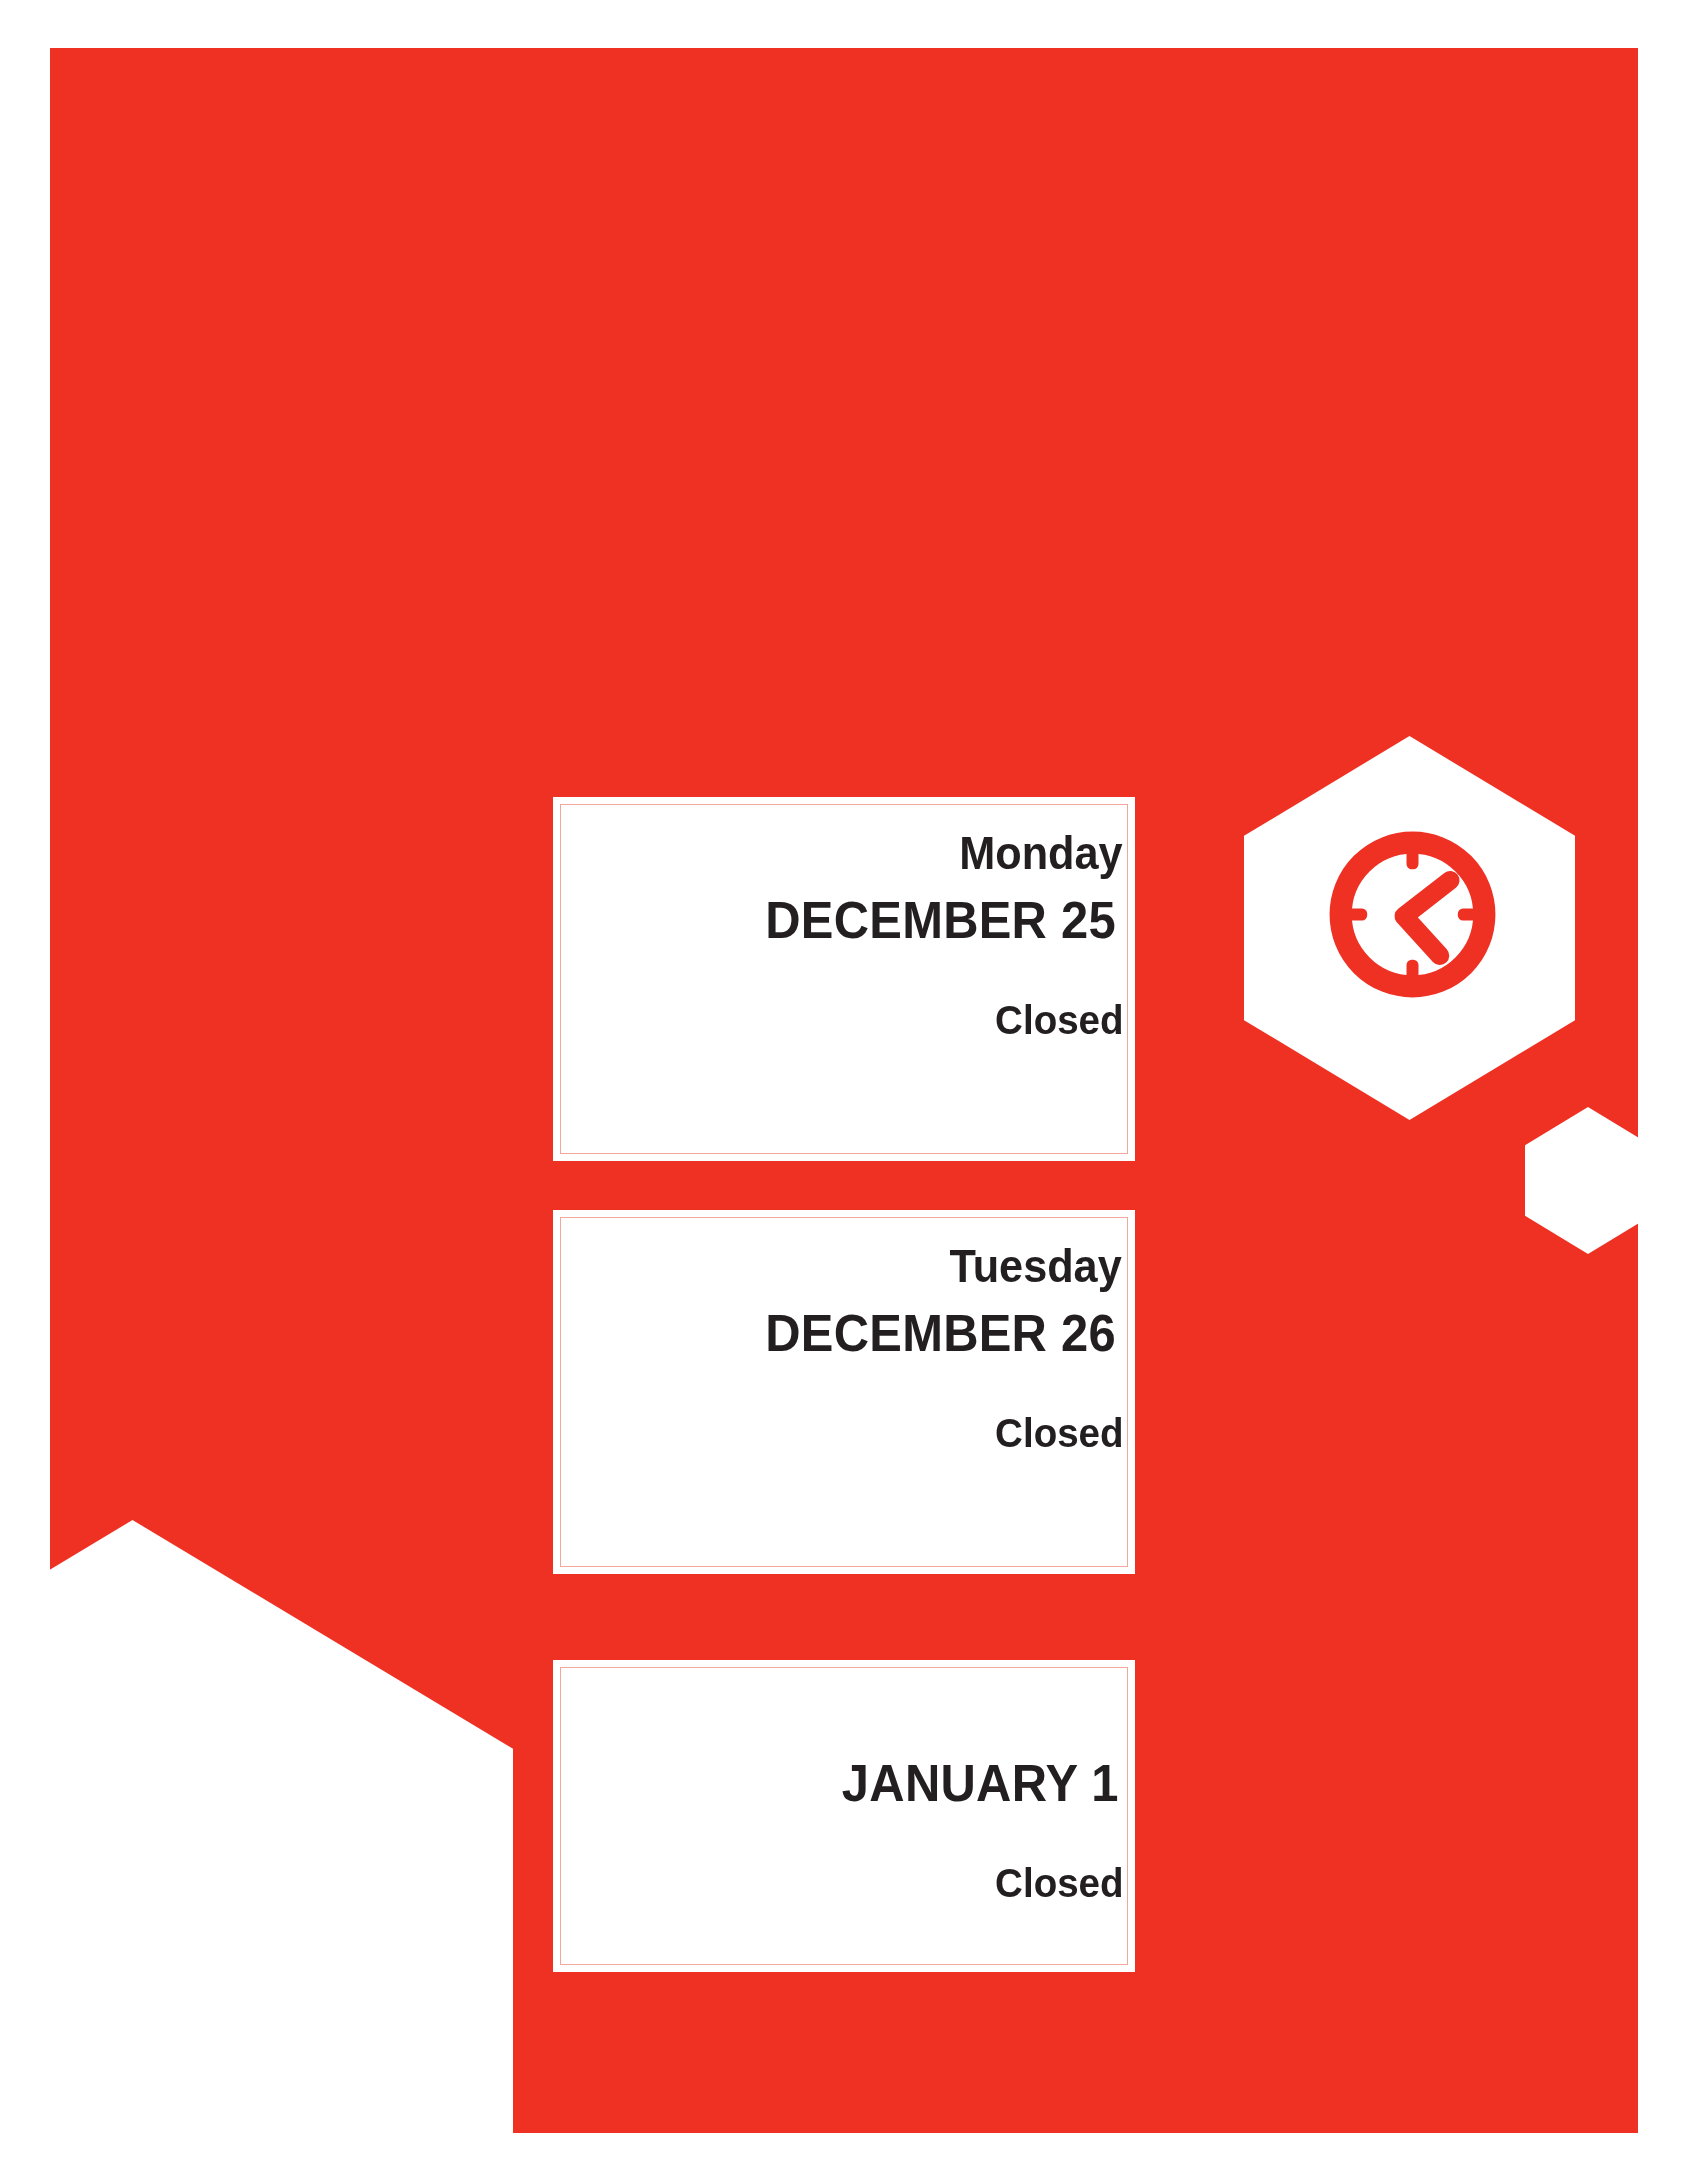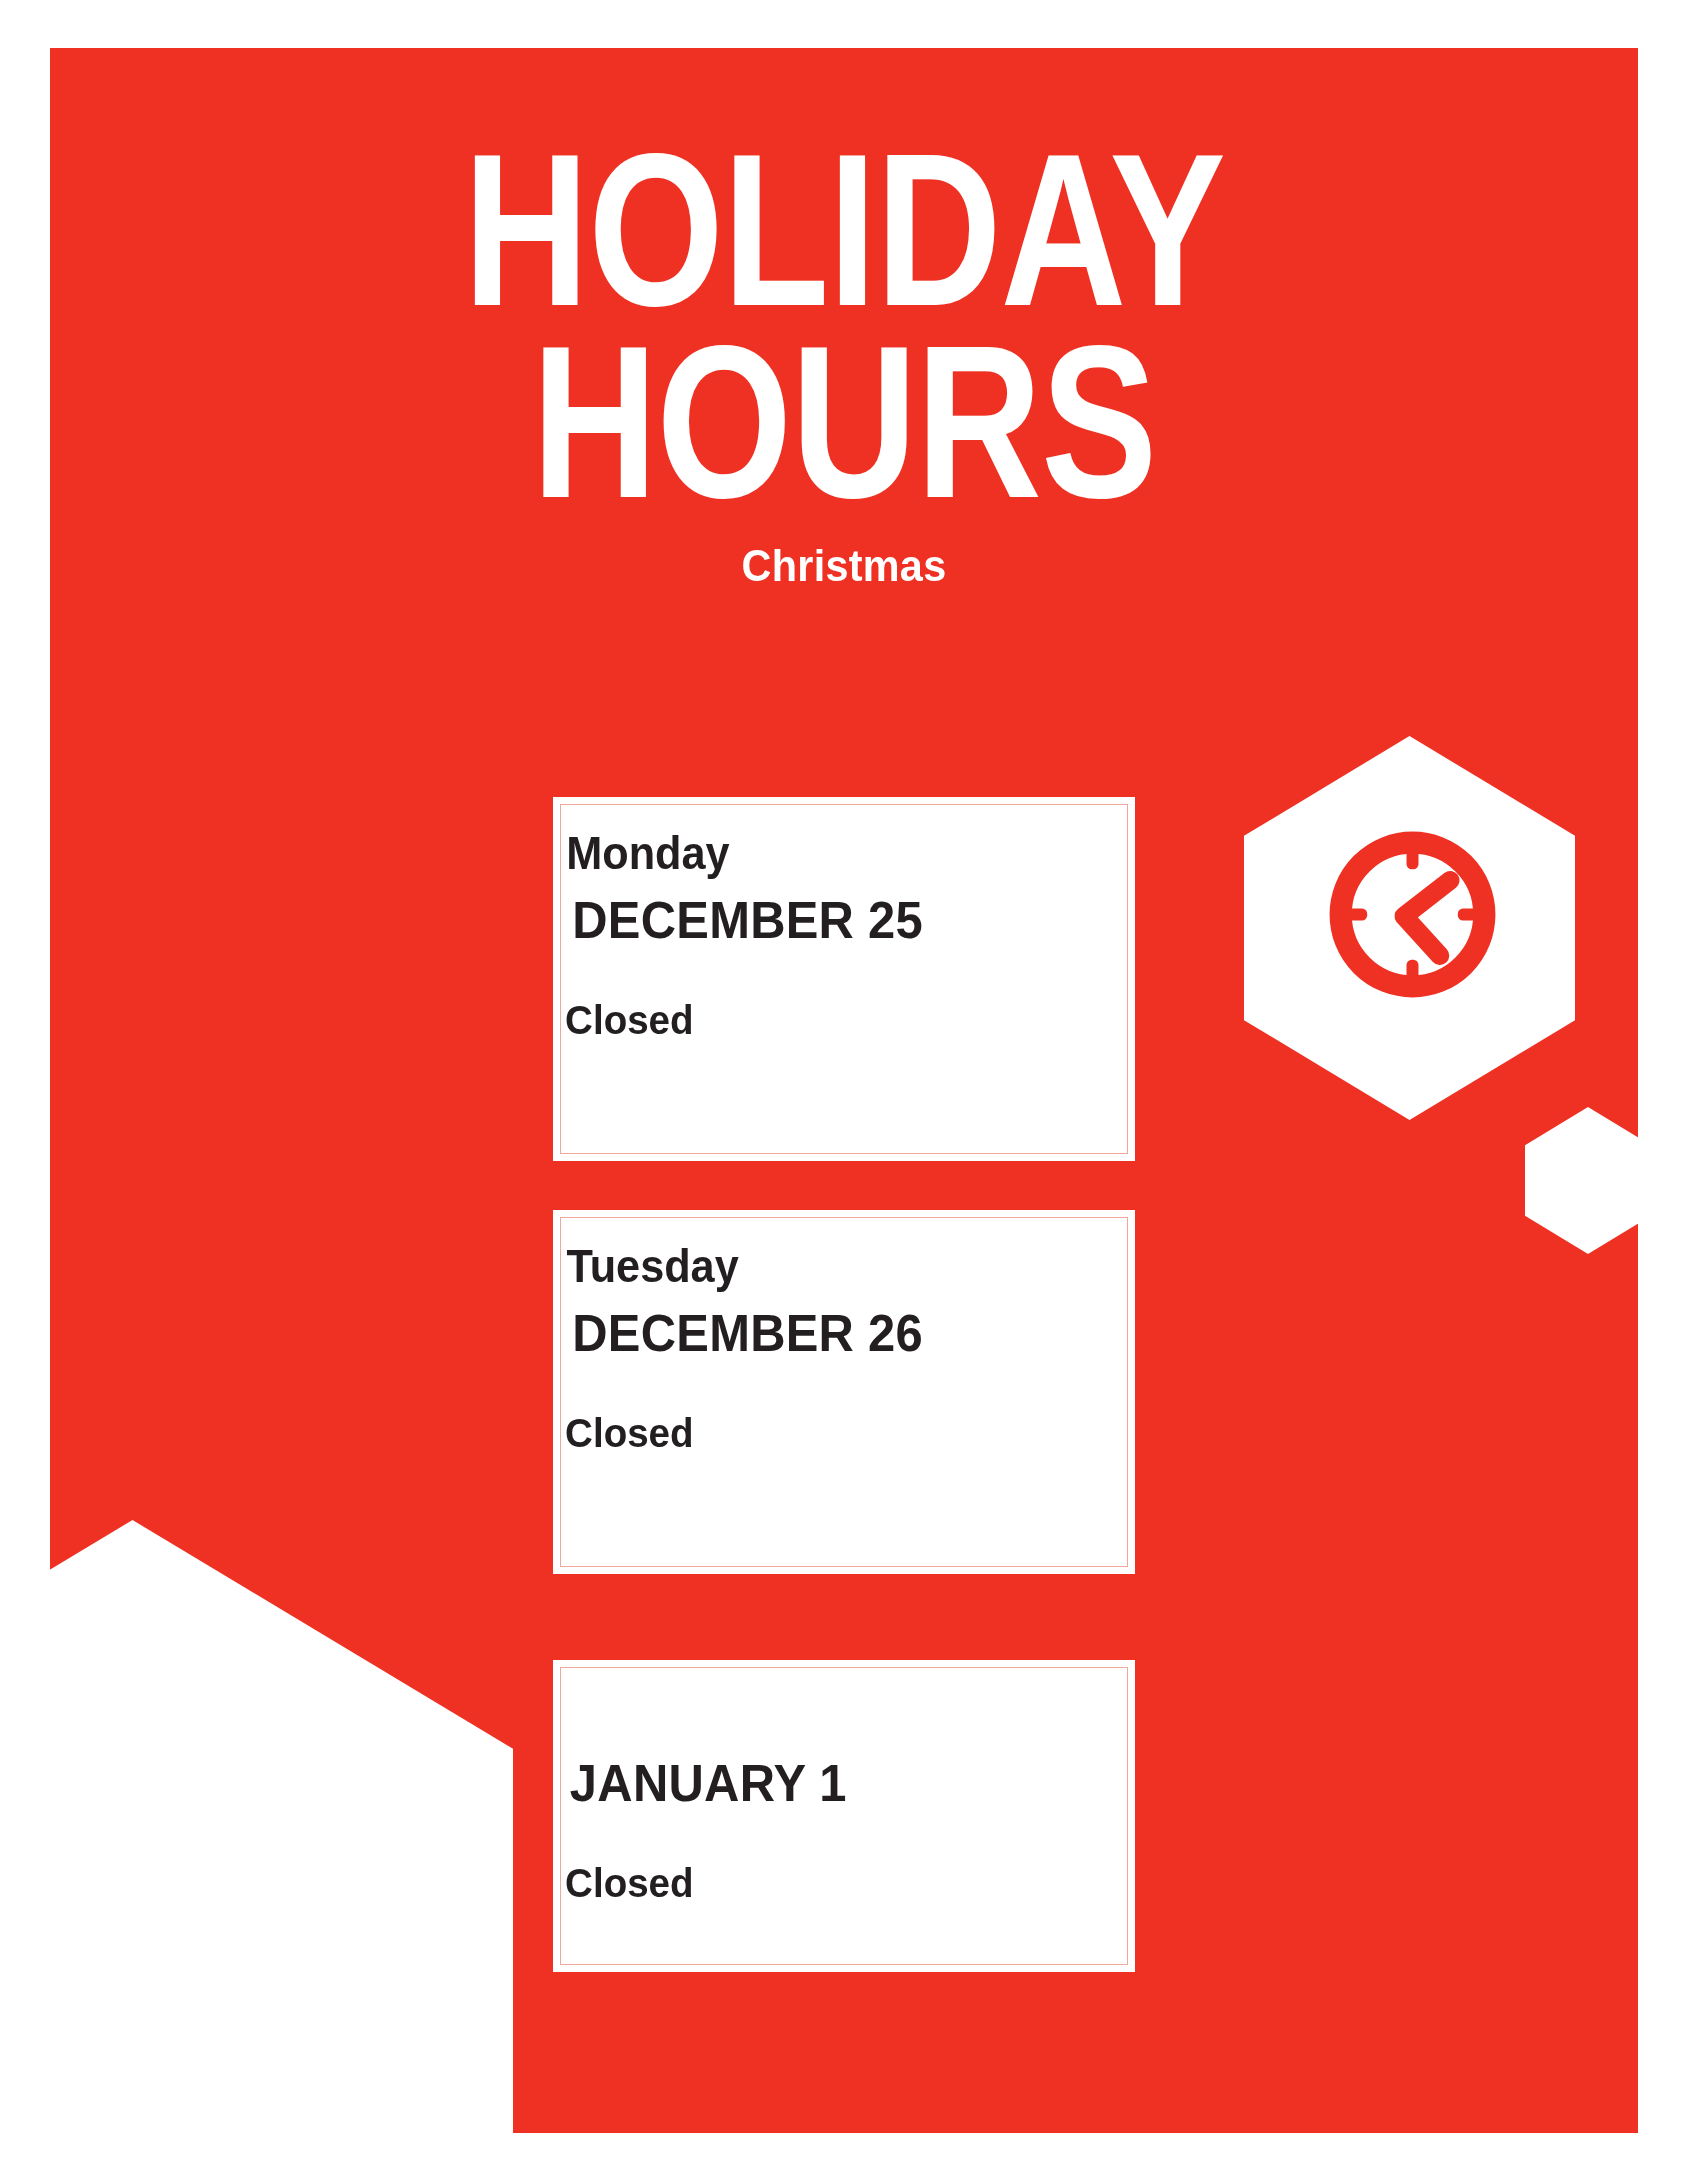--- a/index.html
+++ b/index.html
@@ -68,21 +68,21 @@
     box-sizing: border-box;
     padding: 6.6px;
   }
   .card-inner {
     border: 1.3px solid #F2A79C;
     width: 100%;
     height: 100%;
     box-sizing: border-box;
     display: flex;
     flex-direction: column;
-    align-items: flex-start;
+    align-items: flex-end;
     justify-content: flex-start;
   }
   #card-0 { top: 749px;  height: 364px; }
   #card-1 { top: 1162px;  height: 364px; }
   #card-2 { top: 1612px;  height: 312px; }
 
   .card-weekday {
     color: #231F20;
     font-family: "Liberation Sans Narrow", "Liberation Sans", sans-serif;
     font-weight: 700;
@@ -147,25 +147,20 @@
     width: 761px;
     height: 880px;
     clip-path: polygon(50% 0%, 100% 26%, 100% 74%, 50% 100%, 0% 74%, 0% 26%);
   }
 </style>
 </head>
 <body>
 
 <div id="poster">
 
-  <div id="header">
-    <div id="title-1" class="title-line">HOLIDAY</div>
-    <div id="title-2" class="title-line">HOURS</div>
-    <div id="subtitle">Christmas</div>
-  </div>
 
   <div id="hex-clock" class="hex"></div>
 
   <svg id="clock-icon" viewBox="0 0 100 100">
     <circle cx="50" cy="50" r="42" fill="none" stroke="#EF3124" stroke-width="13"></circle>
     <rect x="46.5" y="10.5" width="7" height="13" rx="3" fill="#EF3124"></rect>
     <rect x="46.5" y="76.5" width="7" height="13" rx="3" fill="#EF3124"></rect>
     <rect x="10.5" y="46.5" width="13" height="7" rx="3" fill="#EF3124"></rect>
     <rect x="76.5" y="46.5" width="13" height="7" rx="3" fill="#EF3124"></rect>
     <path d="M72 30 L45 51 L66 74" fill="none" stroke="#EF3124" stroke-width="11" stroke-linecap="round" stroke-linejoin="round"></path>

